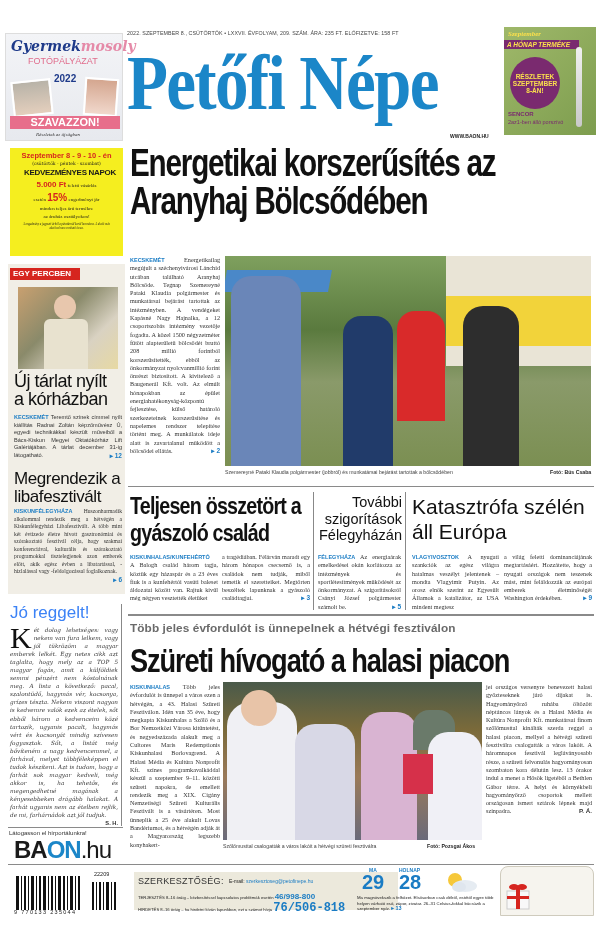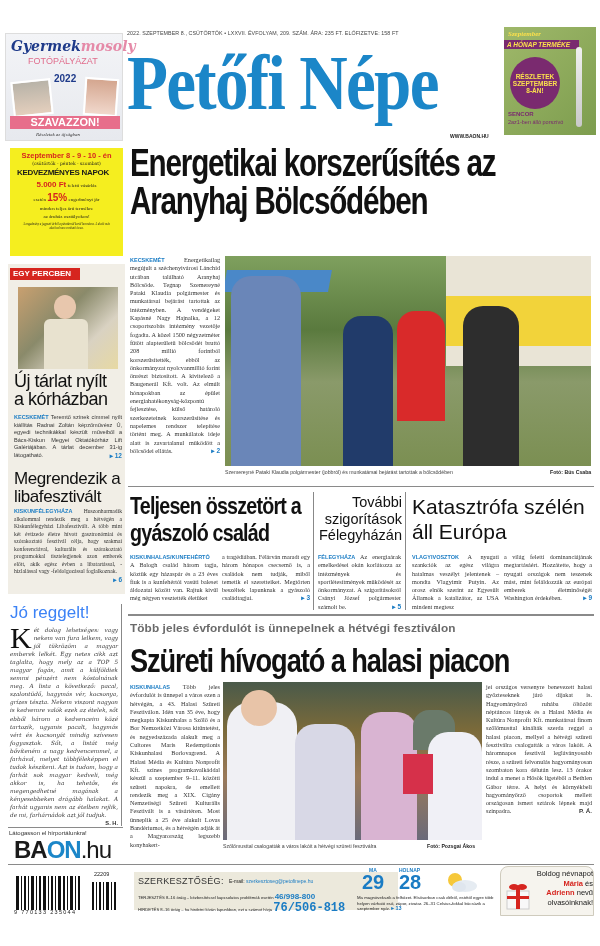--- a/index.html
+++ b/index.html
@@ -65,21 +65,21 @@
     <span>RÉSZLETEK SZEPTEMBER 8-ÁN!</span>
   </div>
   <div class="abs" style="left:72px;top:20px;width:6px;height:80px;background:linear-gradient(#f0f0f0,#c9c9c9);border-radius:3px;"></div>
   <div class="abs sans" style="left:4px;top:84px;color:#7a2a6f;font-weight:bold;font-size:6px;">SENCOR</div>
   <div class="abs sans" style="left:4px;top:92px;width:56px;color:#7a2a6f;font-size:5.5px;line-height:6.5px;">2az1-ben álló porszívó</div>
 </div>
 
 <div class="abs ad-yellow" style="left:10px;top:148px;width:113px;height:108px;">
   <div class="abs sans" style="left:0;top:3px;width:113px;text-align:center;color:#d6251f;font-weight:bold;font-size:7.5px;">Szeptember 8 - 9 - 10 - én</div>
   <div class="abs serif" style="left:0;top:13px;width:113px;text-align:center;font-size:4.5px;">(csütörtök - péntek - szombat)</div>
-  <div class="abs sans" style="left:7px;top:20px;width:106px;text-align:left;font-weight:bold;font-size:8px;letter-spacing:-0.3px;">KEDVEZMÉNYES NAPOK</div>
+  <div class="abs sans" style="left:0;top:20px;width:106px;text-align:right;font-weight:bold;font-size:8px;letter-spacing:-0.3px;">KEDVEZMÉNYES NAPOK</div>
   <div class="abs" style="left:0;top:32px;width:113px;text-align:center;font-size:5px;">
     <span class="sans" style="color:#d6251f;font-weight:bold;font-size:8px;">5.000 Ft</span>
     <span>feletti vásárlás</span>
   </div>
   <div class="abs" style="left:0;top:44px;width:113px;text-align:center;font-size:5px;">
     <span>esetén</span>
     <span class="sans" style="color:#d6251f;font-weight:bold;font-size:10px;">15%</span>
     <span>engedményt jár</span>
   </div>
   <div class="abs" style="left:0;top:58px;width:113px;text-align:center;font-size:5px;">minden teljes árú termékre</div>
@@ -271,19 +271,13 @@
 <div class="abs" style="left:500px;top:866px;width:94px;height:50px;background:#f6f4ee;border:1px solid #cfcbbd;border-radius:8px 8px 0 0;">
   <div class="abs" style="left:4px;top:14px;width:26px;height:30px;">
     <svg width="26" height="30">
       <rect x="2" y="10" width="22" height="18" fill="#f8f8f8" stroke="#ccc"></rect>
       <rect x="11" y="6" width="4" height="22" fill="#d6251f"></rect>
       <rect x="2" y="15" width="22" height="3" fill="#d6251f"></rect>
       <ellipse cx="9" cy="6" rx="5" ry="3" fill="#d6251f"></ellipse>
       <ellipse cx="17" cy="6" rx="5" ry="3" fill="#d6251f"></ellipse>
     </svg>
   </div>
-  <div class="abs sans" style="left:14px;top:2px;width:78px;text-align:right;font-size:7.5px;line-height:9.5px;color:#1a1a1a;">
-    <div>Boldog névnapot</div>
-    <div><span style="color:#d6251f;font-weight:bold;">Mária</span> <span>és</span></div>
-    <div><span style="color:#d6251f;font-weight:bold;">Adrienn</span> <span>nevű</span></div>
-    <div>olvasóinknak!</div>
-  </div>
 </div>
 
 </body></html>

